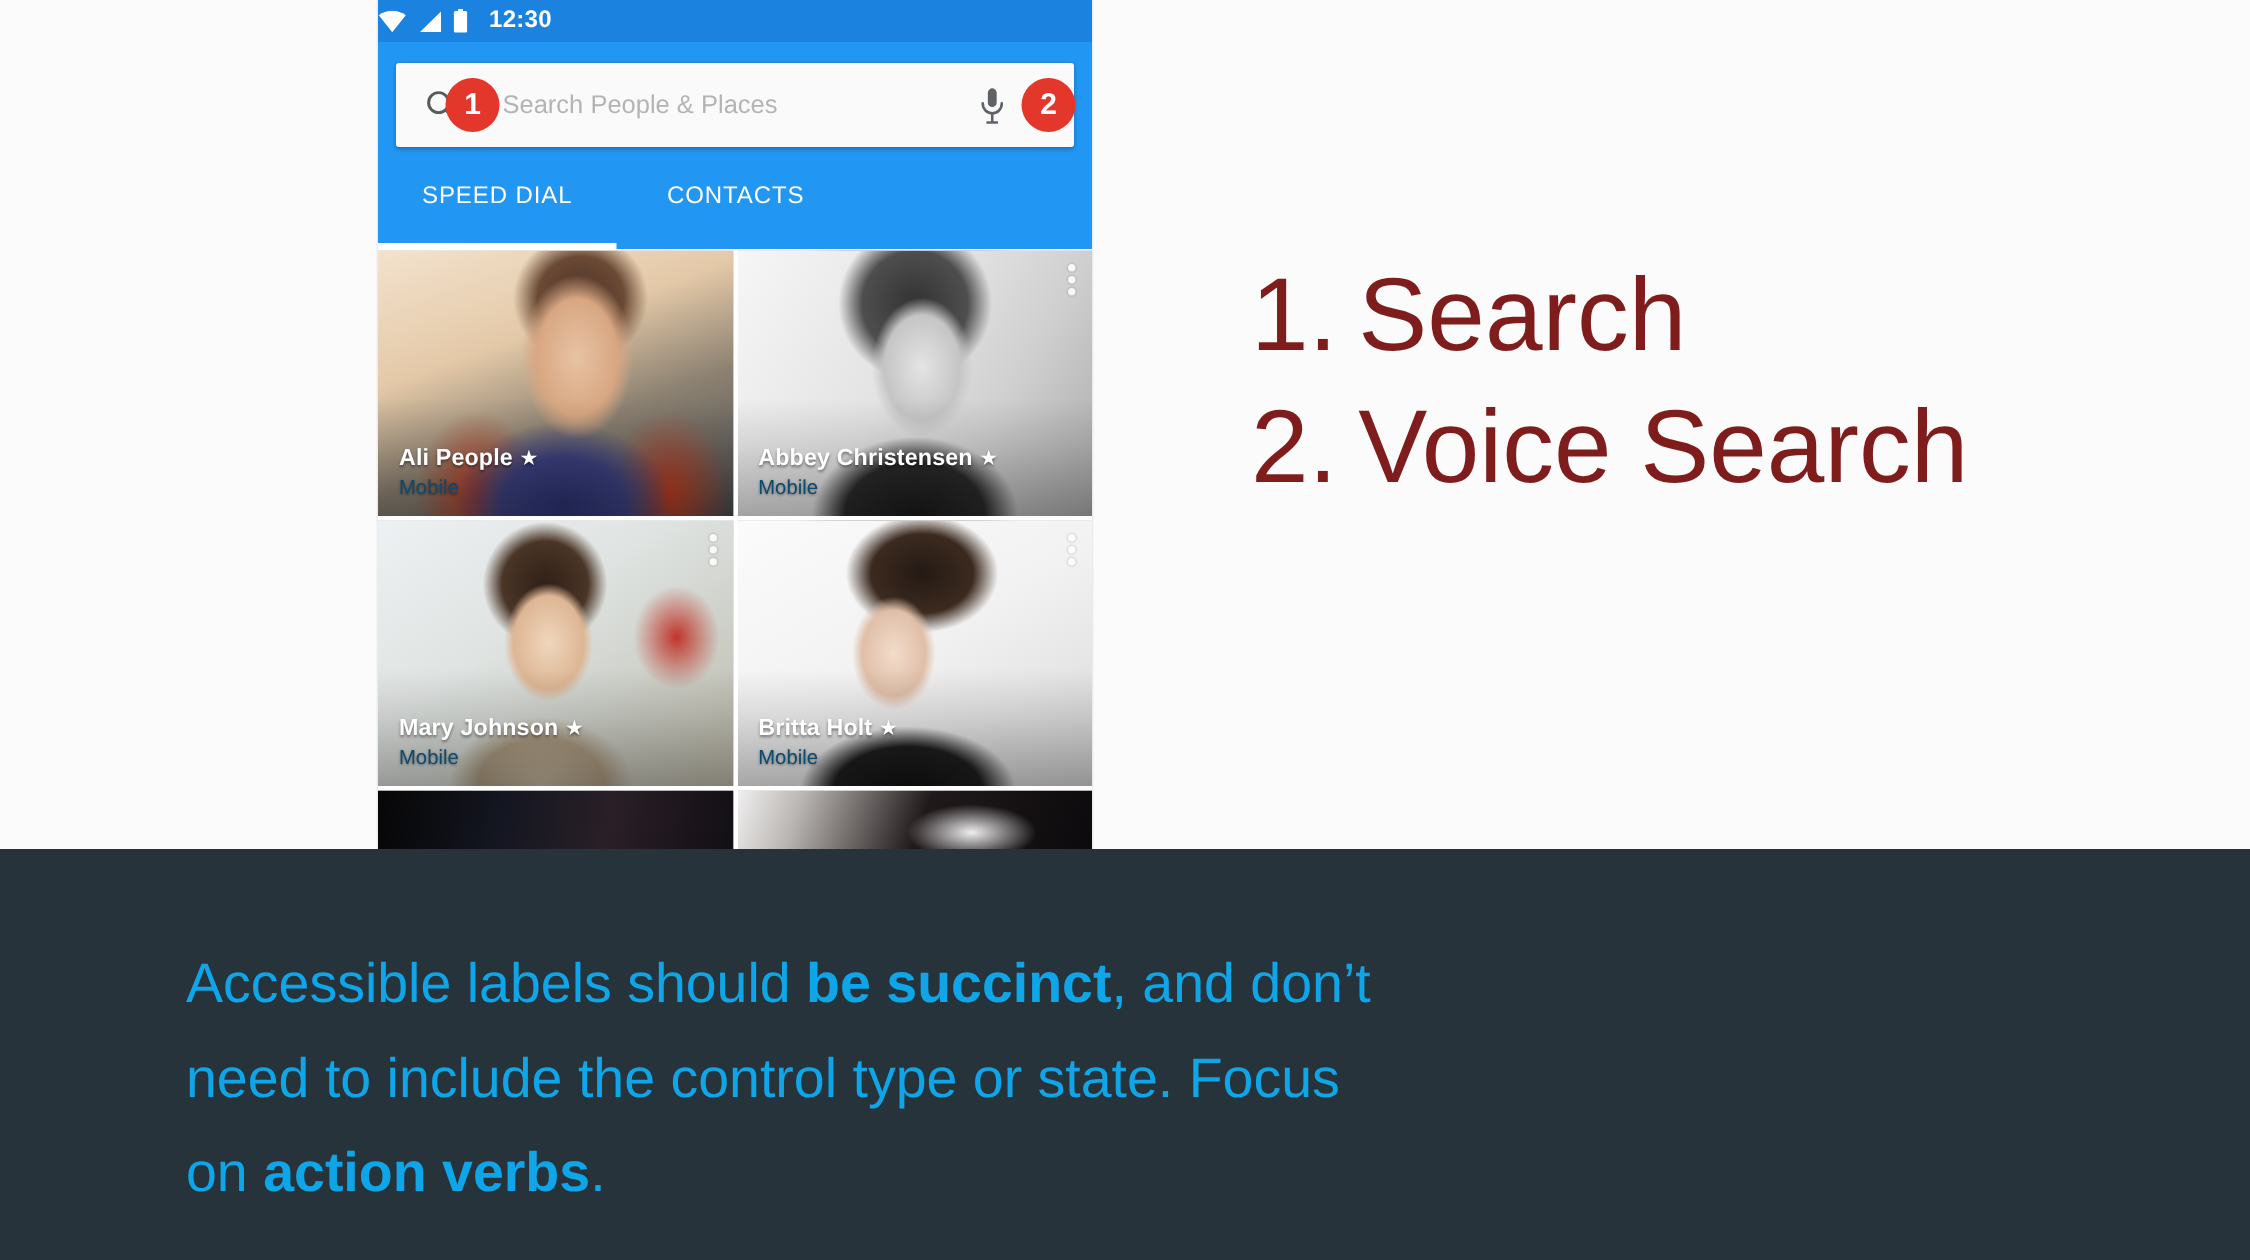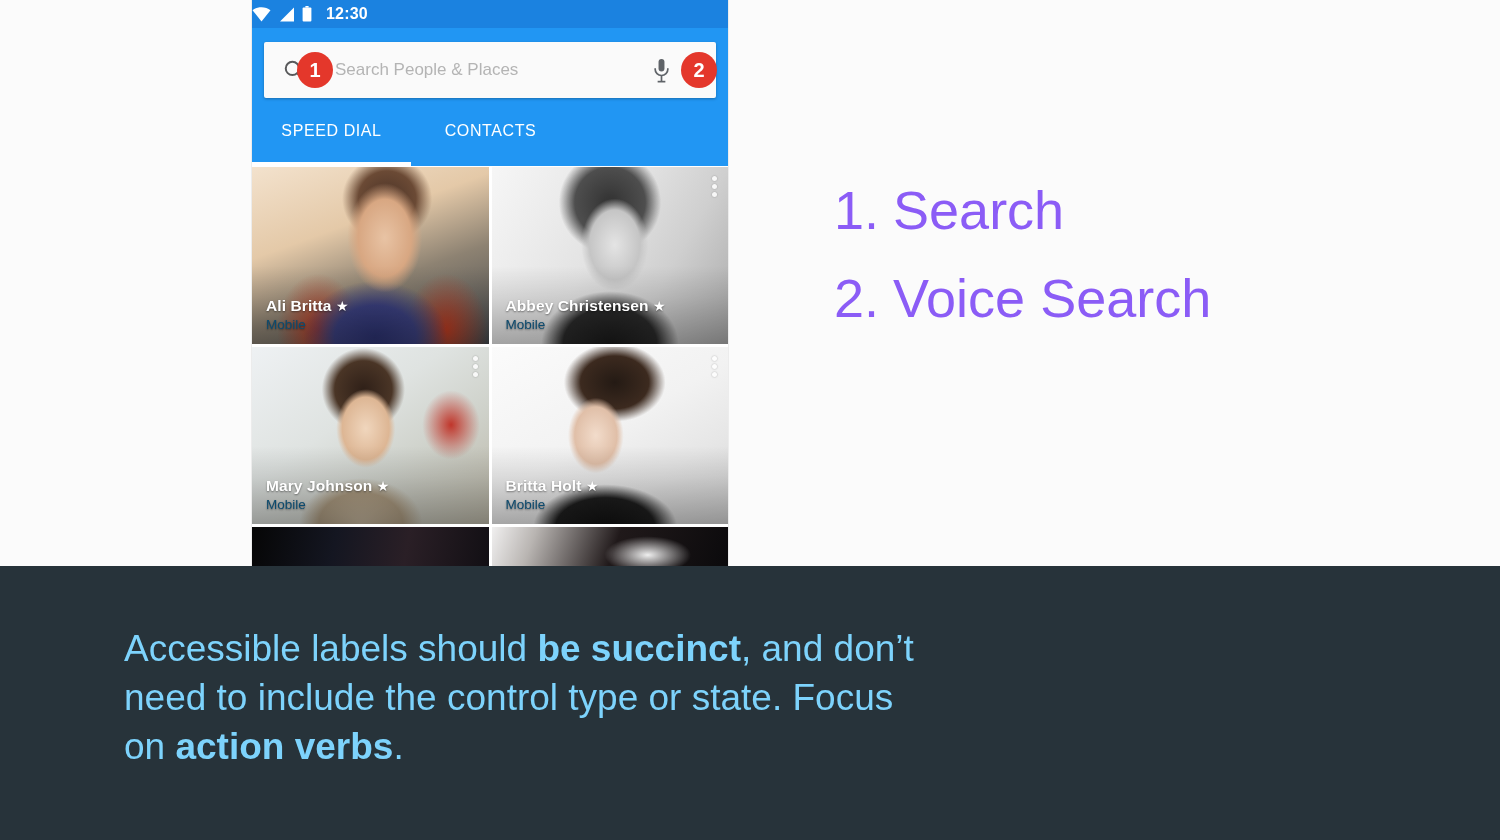--- a/index.html
+++ b/index.html
@@ -259,45 +259,45 @@
   }
 
   
   #key-list {
     position: absolute;
     left: 834px;
     top: 166px;
     width: 600px;
   }
   .key-item {
-    color: #8b5cf6;
-    font-size: 54px;
+    color: #7f1d1d;
+    font-size: 69px;
     line-height: 88px;
     font-weight: normal;
     white-space: nowrap;
   }
   .key-num { margin-right: 14px; }
 
   
   #caption-panel {
     position: absolute;
     left: 0;
     top: 566px;
     width: 1500px;
     height: 274px;
     background: #27333a;
   }
   #caption-text {
     position: absolute;
     left: 124px;
     top: 58px;
     width: 820px;
-    color: #7dd3fc;
+    color: #0ea5e9;
     font-size: 37px;
-    line-height: 49px;
+    line-height: 63px;
     font-weight: normal;
   }
   #caption-text b { font-weight: bold; }
 </style>
 </head>
 <body>
 
 <div id="phone">
 
   <div id="status-bar">
@@ -359,21 +359,21 @@
     </div>
   </div>
 
   <div id="contact-grid">
 
     <div class="contact-card">
       <div class="card-photo photo-ali"></div>
       <div class="card-scrim"></div>
       <div class="card-text">
         <div class="card-name">
-          <span>Ali Britta</span>
+          <span>Ali People</span>
           <span class="card-star">★</span>
         </div>
         <div class="card-sub">Mobile</div>
       </div>
     </div>
 
     <div class="contact-card">
       <div class="card-photo photo-abbey"></div>
       <div class="card-scrim"></div>
       <div class="card-overflow">

